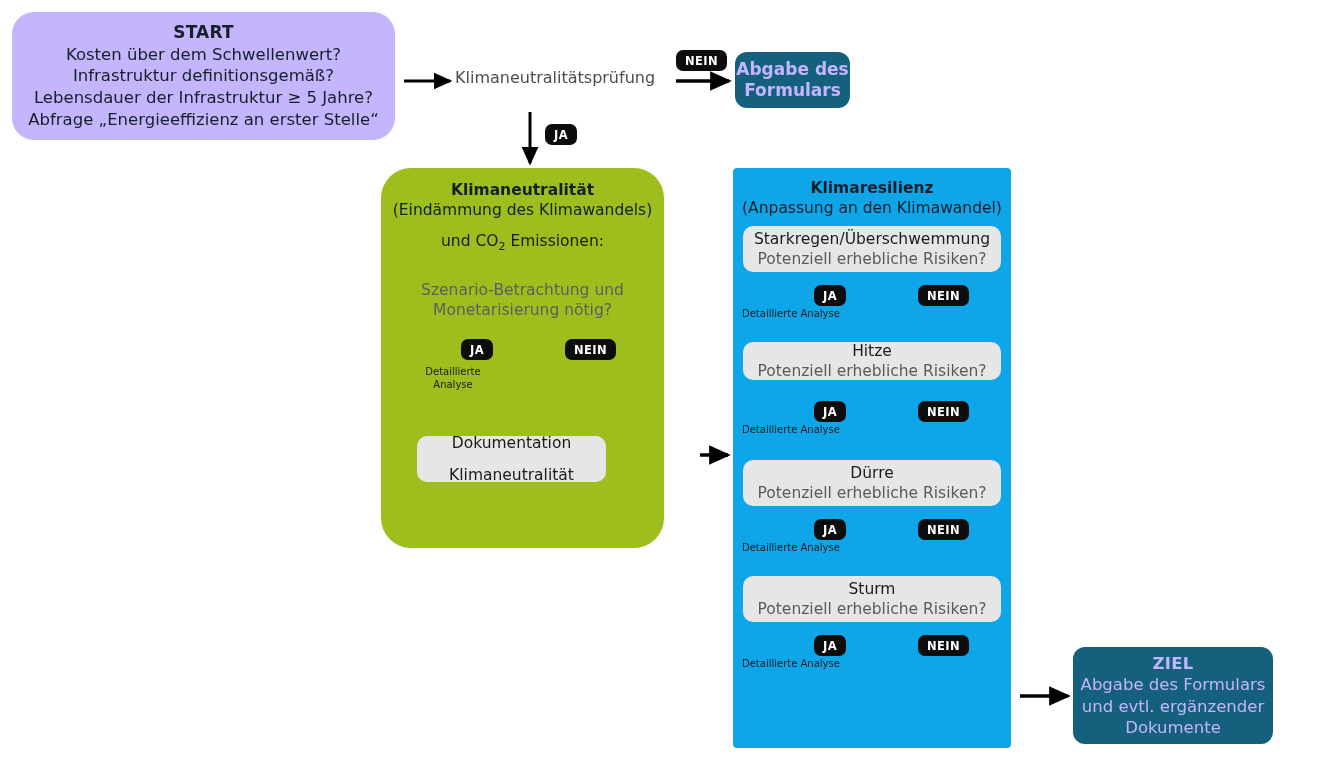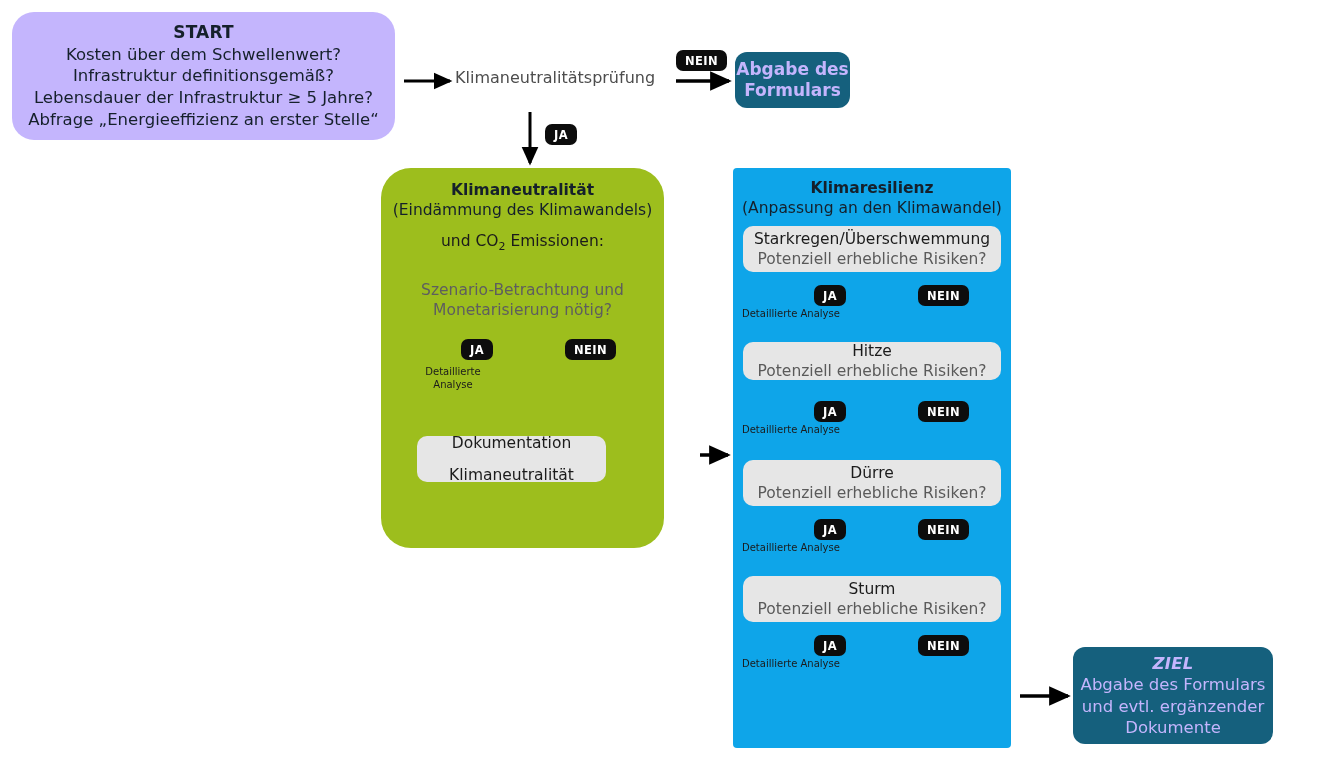--- a/index.html
+++ b/index.html
@@ -68,21 +68,21 @@
     font-size: 17px;
     font-weight: bold;
     line-height: 1.25;
   }
   .ziel-box {
     left: 1073px; top: 647px;
     width: 200px; height: 97px;
     font-size: 16.5px;
     line-height: 1.3;
   }
-  .ziel-box .ttl { font-weight: bold; letter-spacing: .3px; font-style: italic; }
+  .ziel-box .ttl { font-weight: bold; letter-spacing: .3px; }
 
   
   .green-panel {
     left: 381px; top: 168px;
     width: 283px; height: 380px;
     background: #9DBE1D;
     border-radius: 30px;
   }
   
   .yellow-panel {

